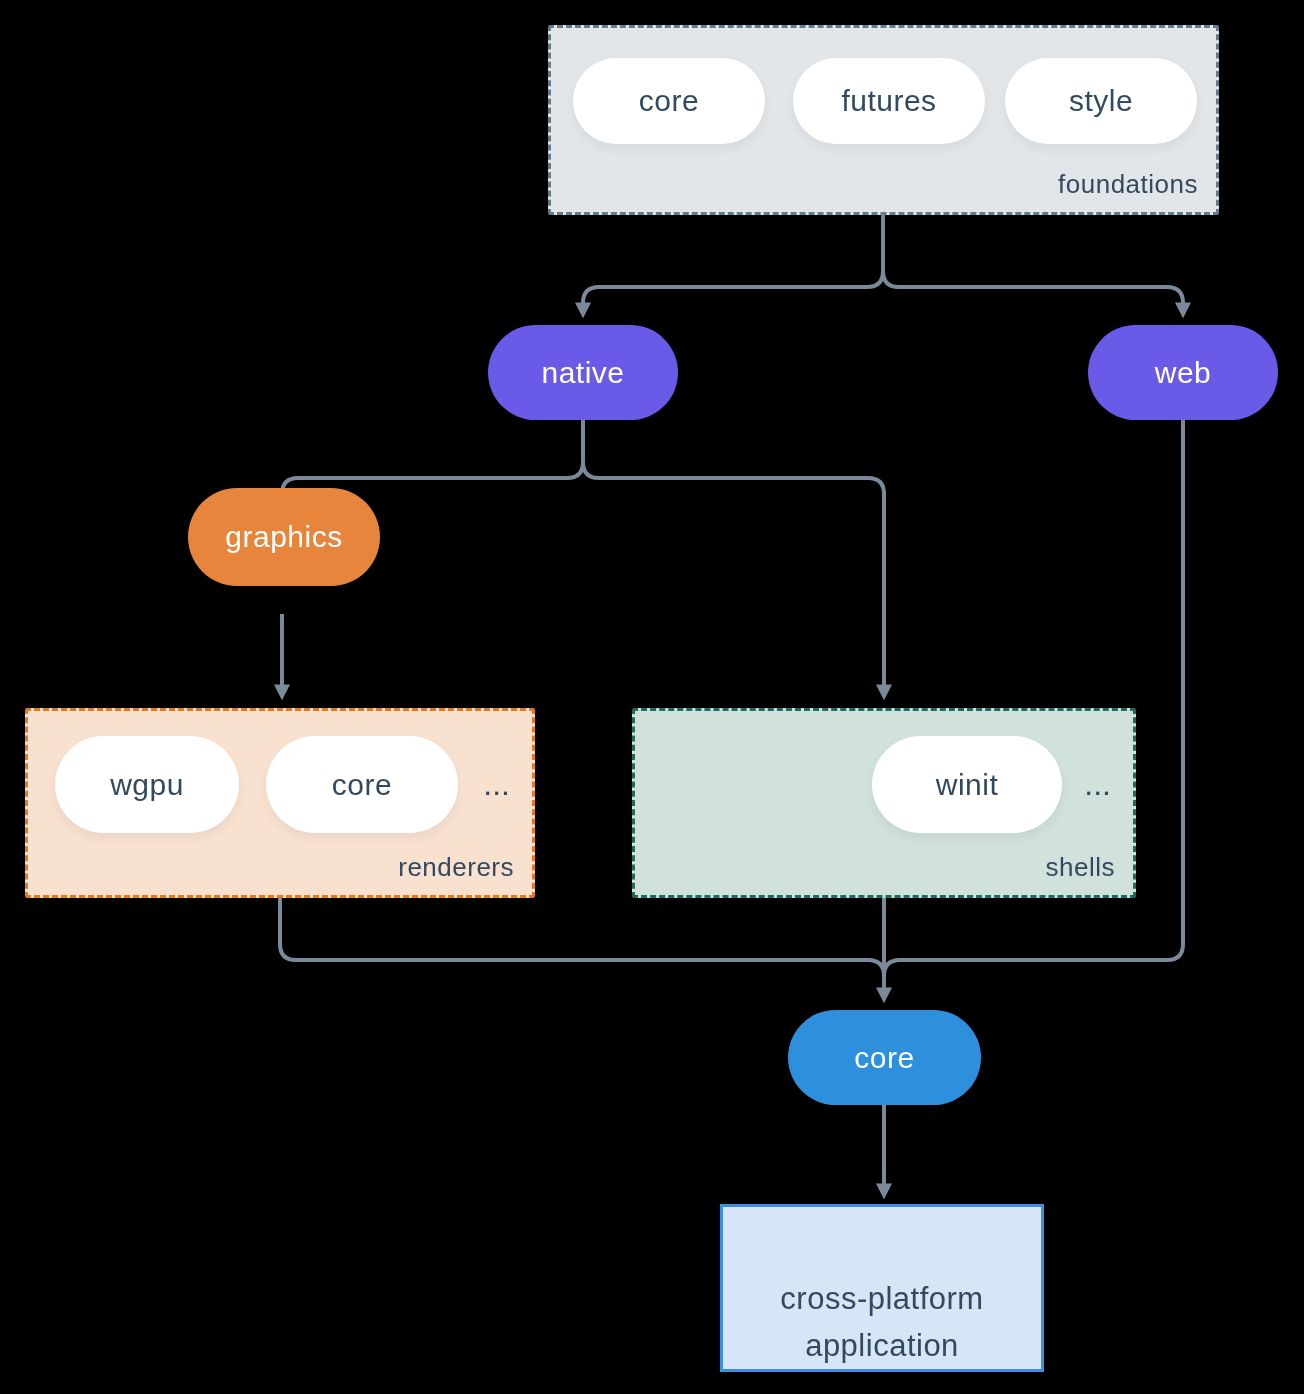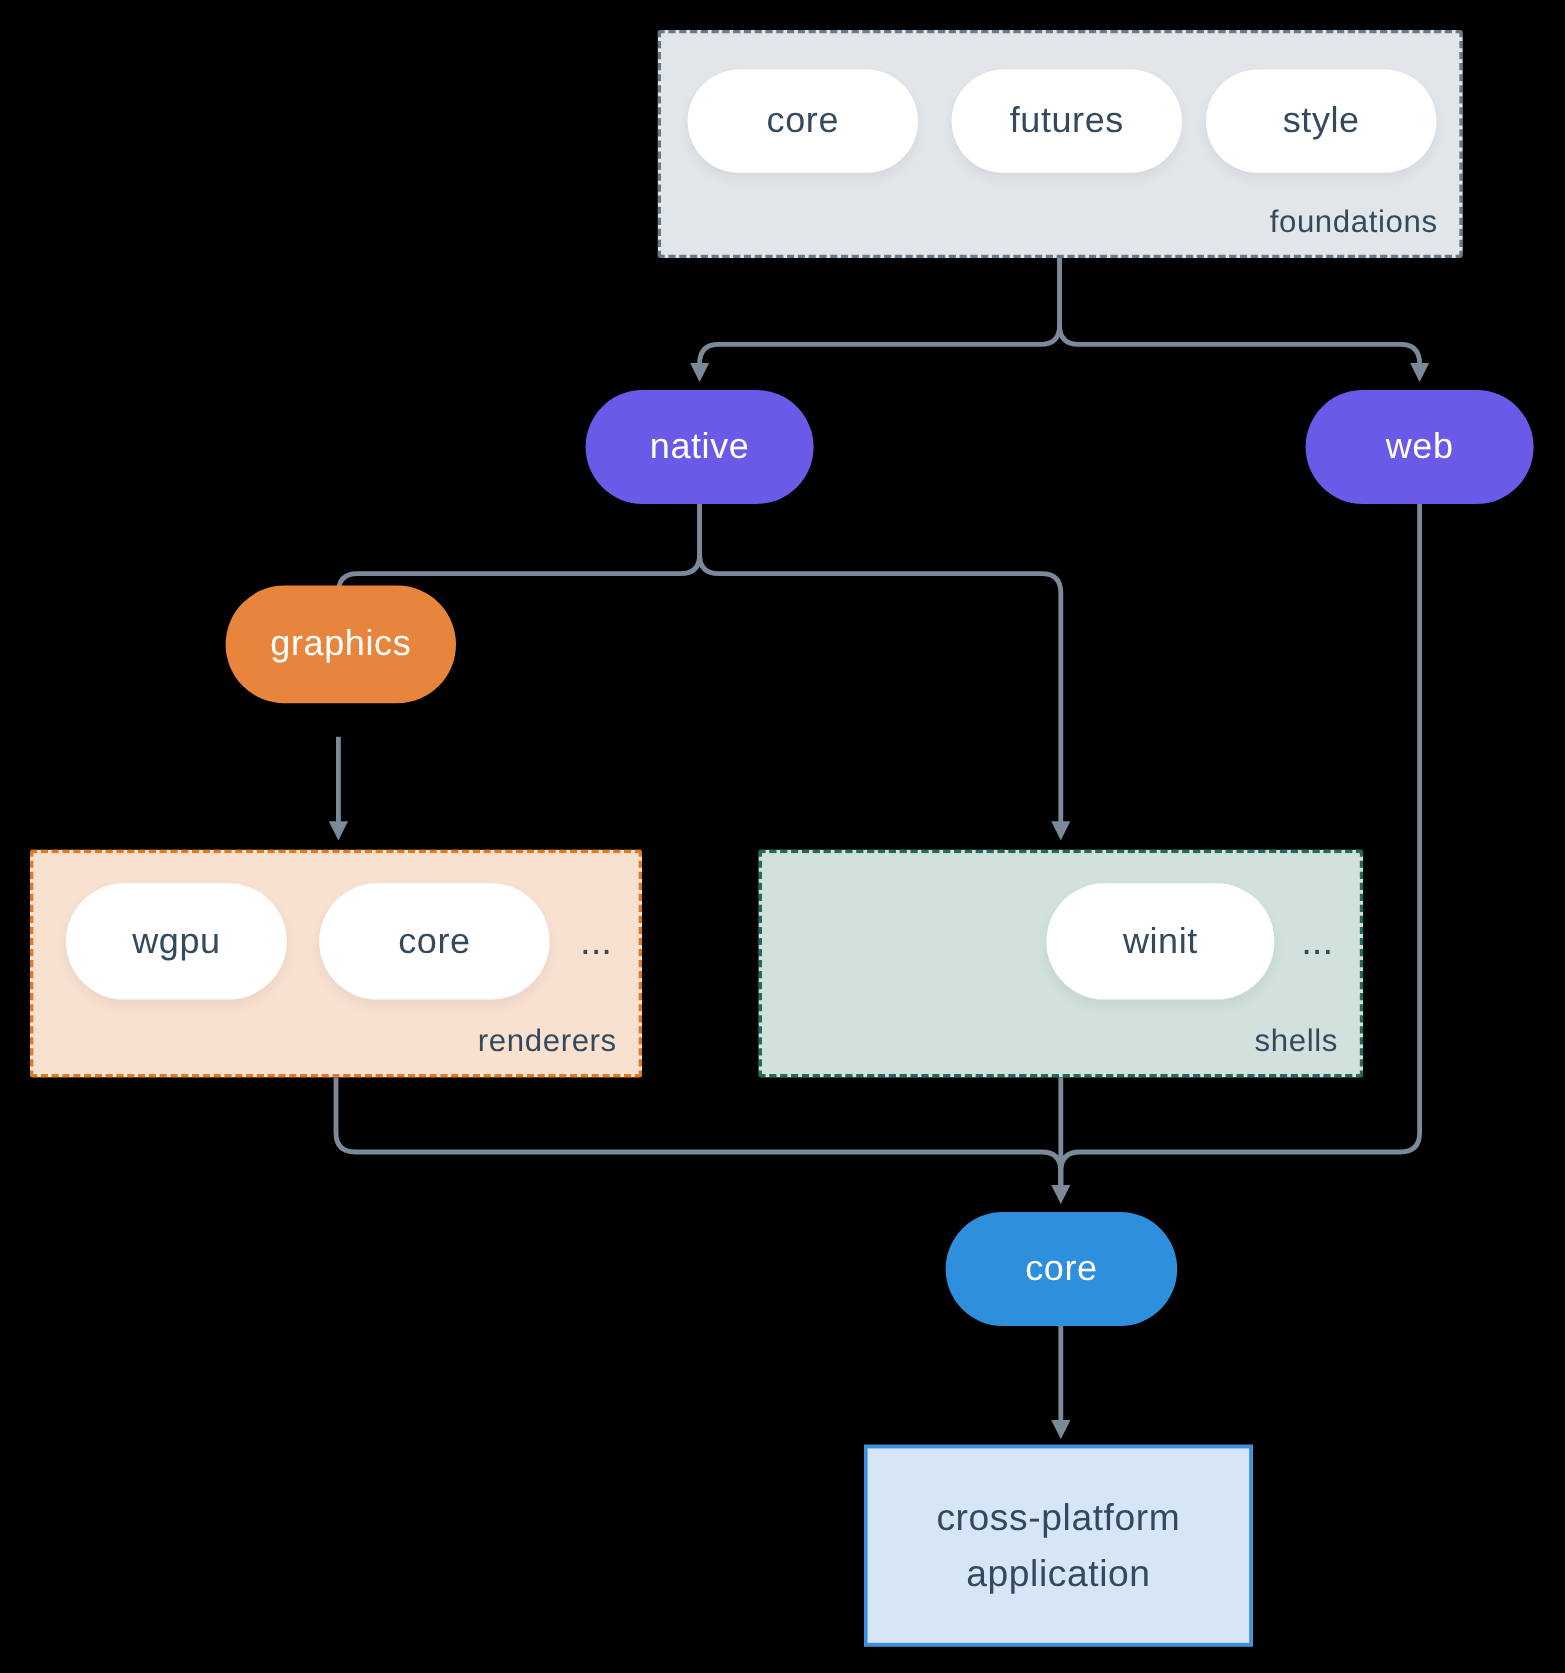--- a/index.html
+++ b/index.html
@@ -31,21 +31,21 @@
   .pill.white{background:var(--pill_white);color:var(--node_text_dark);box-shadow:0 5px 10px rgba(40,60,80,.07);}
   .pill.colored{color:#ffffff;}
   .pill.purple{background:var(--purple);}
   .pill.orange{background:var(--orange);}
   .pill.blue{background:var(--blue);}
   .group-label{position:absolute;right:18px;bottom:12px;font-size:26px;color:var(--node_text_dark);letter-spacing:.5px;}
   .ellipsis{position:absolute;display:flex;align-items:center;font-size:32px;color:var(--node_text_dark);}
   .app-box{
     position:absolute;left:720px;top:1204px;width:324px;height:168px;box-sizing:border-box;
     background:var(--app_fill);border:3px solid var(--app_border);
-    display:flex;flex-direction:column;align-items:center;justify-content:center;
+    display:flex;flex-direction:column;align-items:center;justify-content:flex-end;
     font-size:31px;line-height:47px;letter-spacing:.5px;color:var(--node_text_dark);
   }
 </style>
 </head>
 <body>
 
 <div class="canvas">
 
   <svg class="connectors" viewBox="0 0 1304 1394">
     <defs>

